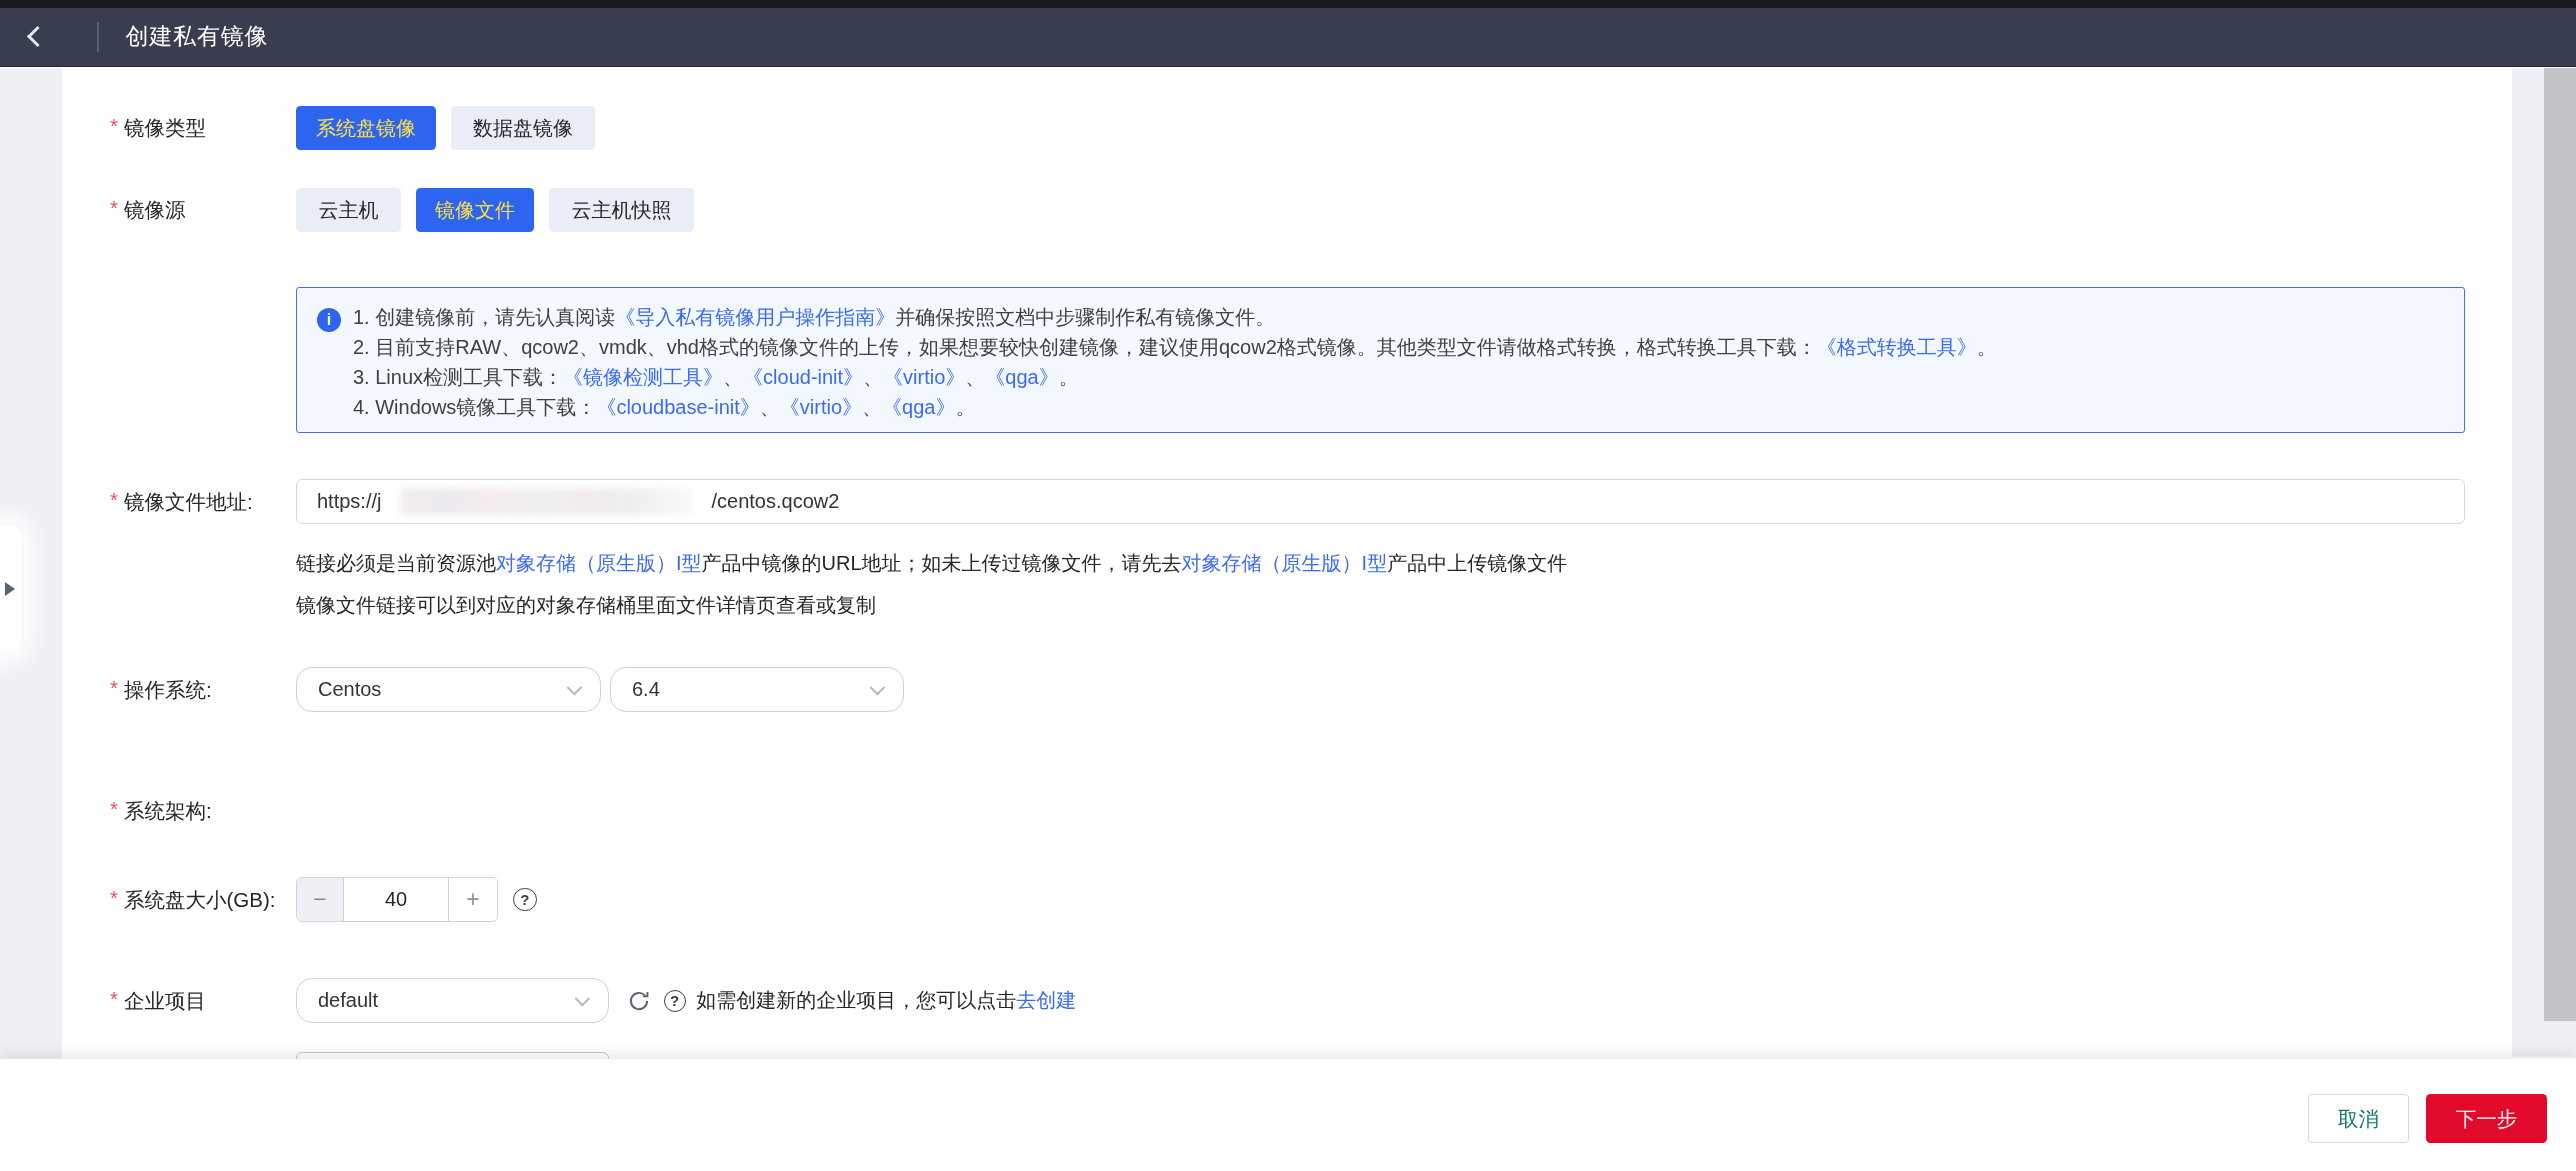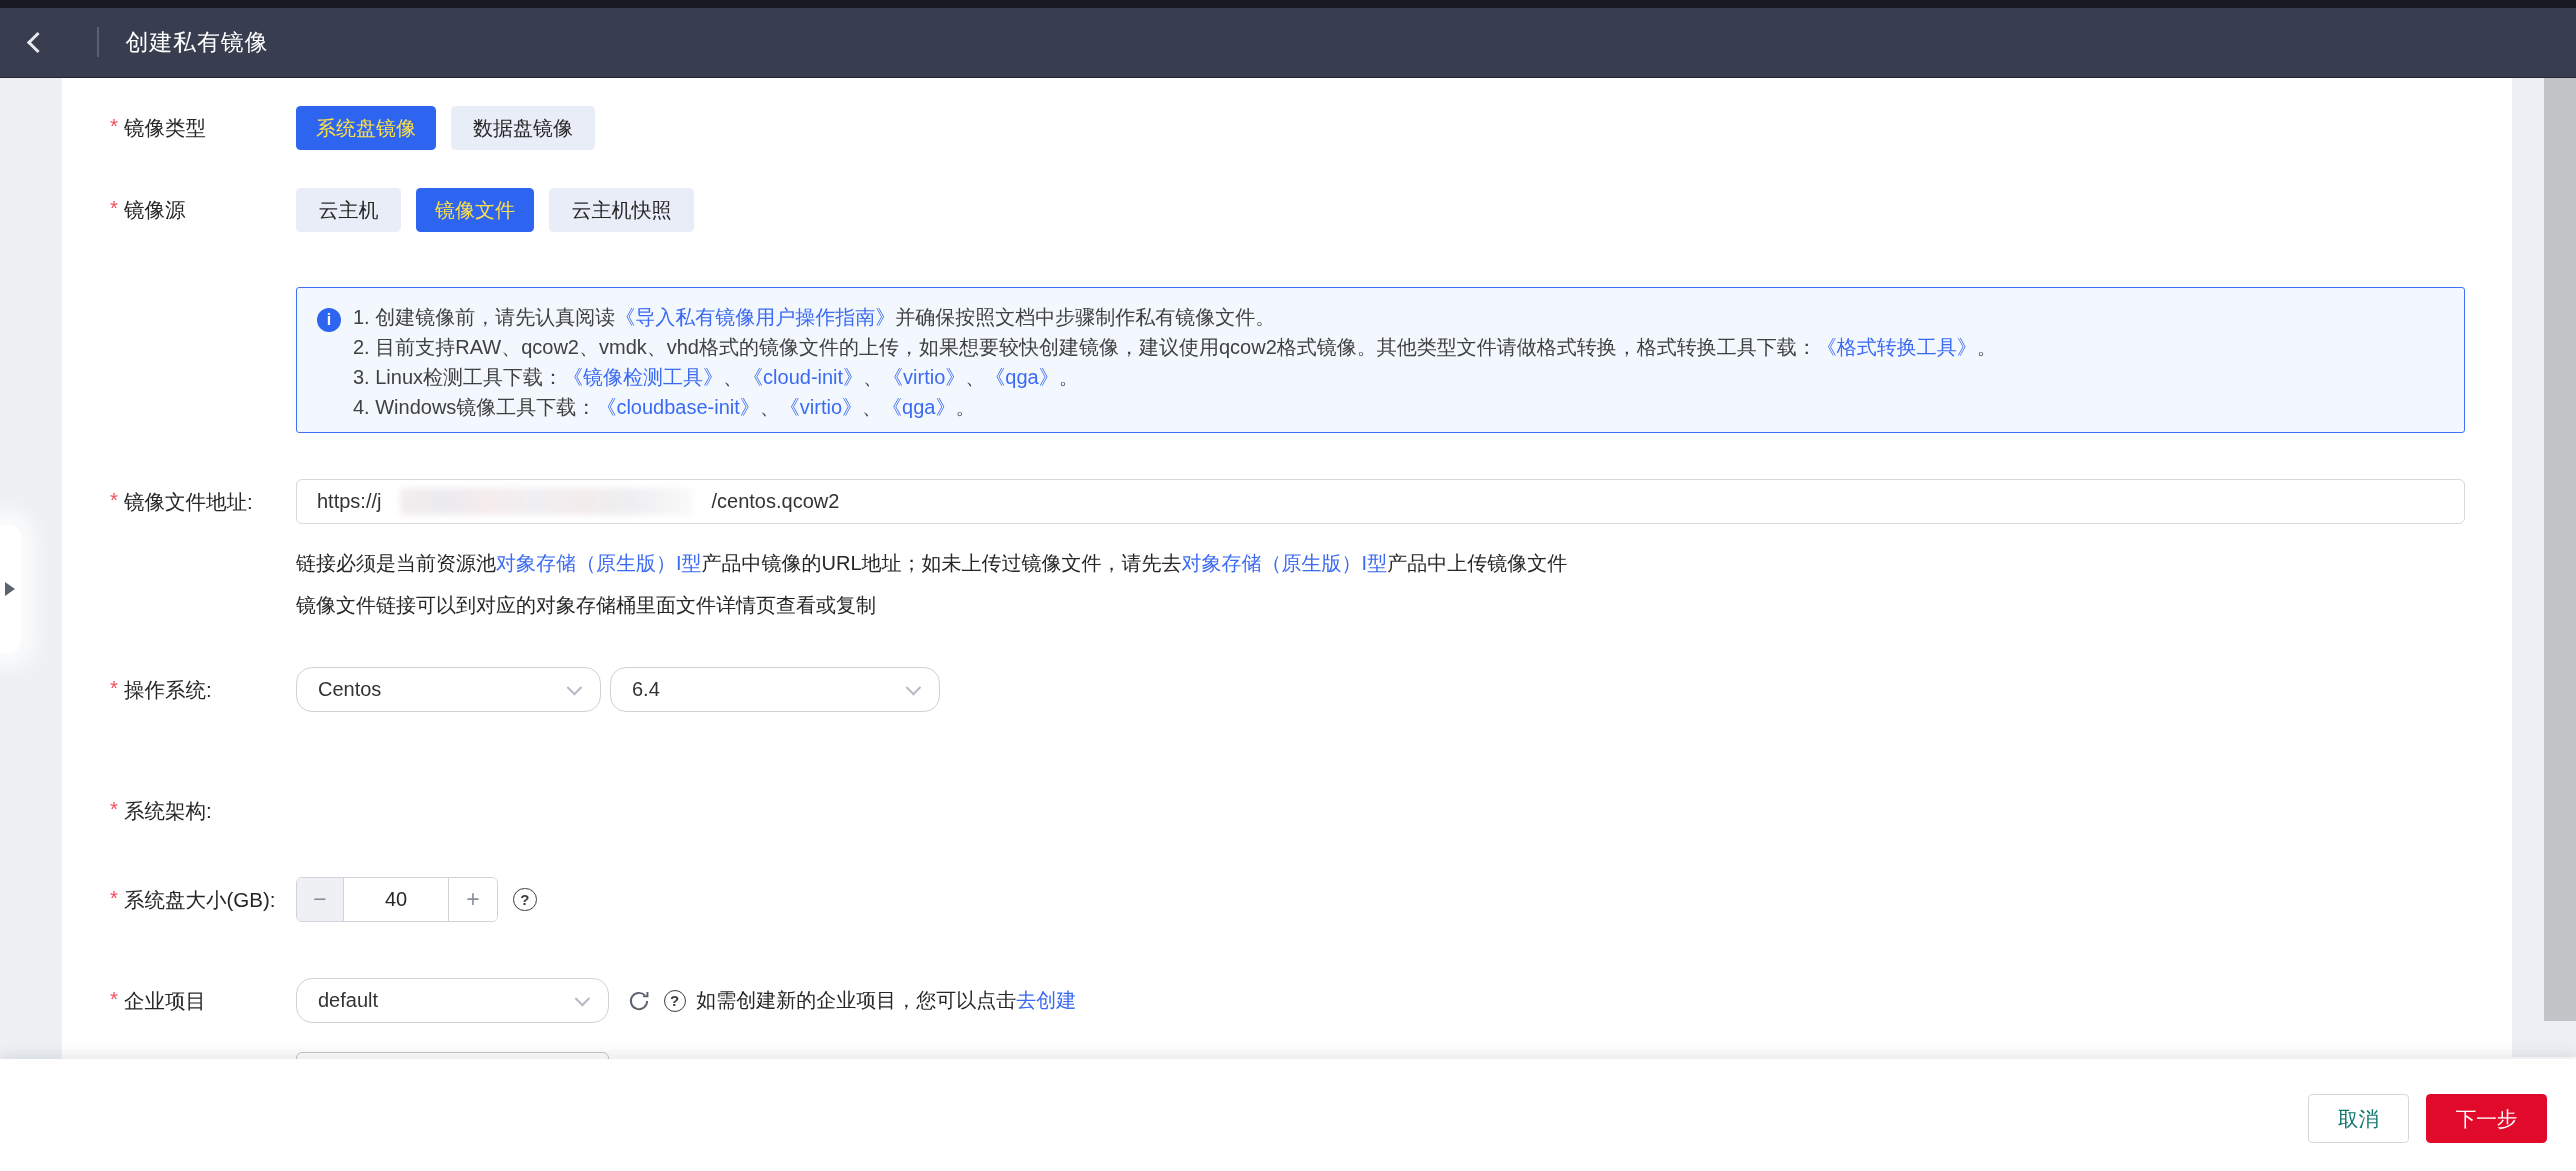--- a/index.html
+++ b/index.html
@@ -2,21 +2,21 @@
 <html style="font-size:12px"><head>
 <meta charset="utf-8">
 <style>
   * { margin:0; padding:0; box-sizing:border-box; }
   html,body { background:#fff; }
   body { font-family:"Liberation Sans","DejaVu Sans",sans-serif; }
   .page { position:relative; width:2576px; height:1171px; background:#fff; overflow:hidden; }
 
   
   .topline { position:absolute; left:0; top:0; width:2576px; height:7.6px; background:#171a21; z-index:30; }
-  .hdr { position:absolute; left:0; top:7.6px; width:2576px; height:70px; background:#383e4f;
+  .hdr { position:absolute; left:0; top:7.6px; width:2576px; height:59px; background:#383e4f;
          border-bottom:1.5px solid #23262f; display:flex; align-items:center; z-index:30; }
   .back { width:68px; height:59px; display:flex; align-items:center; justify-content:center; cursor:pointer; }
   .back-ic { width:15px; height:15px; border-left:3px solid #e8eaef; border-bottom:3px solid #e8eaef;
              transform:rotate(45deg); margin-left:6px; }
   .hdr-div { width:1.5px; height:30px; background:#5a6072; margin:0 0 0 29px; }
   .hdr-title { color:#ffffff; font-size:23px; font-weight:500; margin-left:27px; letter-spacing:0.8px; }
 
   
   .left-strip { position:absolute; left:0; top:68px; width:62px; height:991px; background:#eef0f4; }
   .expand-tab { position:absolute; left:0; top:457px; width:20.5px; height:128px; background:#ffffff;
@@ -52,21 +52,21 @@
          padding:0 20px; font-size:20px; color:#333; cursor:text;gap:17px; }
   .redact { display:inline-block; width:293px; height:27px; margin:0 1.5px; border-radius:2.3px;
             background:linear-gradient(90deg,#f4eded 0%,#ebebef 15%,#f6ecec 30%,#efeff2 45%,#f4ecec 62%,#eeeef1 78%,#fafafa 100%);
             filter:blur(3px); }
   .help-line { position:absolute; left:296px; font-size:20px; color:#262626; white-space:nowrap; }
 
   
   .dd { height:45px; border:1.5px solid #cfd2d9; border-radius:16px; background:#fff;
         display:flex; align-items:center; padding:0 21px; font-size:20px; color:#333;
         position:relative; cursor:pointer; }
-  .w402{width:305px} .w398{width:330px} .w412{width:313px}
+  .w402{width:305px} .w398{width:294px} .w412{width:313px}
   .chev { position:absolute; right:20px; top:13.7px; width:11.4px; height:11.4px;
           border-left:2.3px solid #b6bac4; border-bottom:2.3px solid #b6bac4; transform:rotate(-45deg); }
 
   
   .stepper { display:flex; width:202px; height:45px; border:1.5px solid #cfd3da; border-radius:6px;
              overflow:hidden; background:#fff; }
   .step-minus { width:47px; background:#eef0f3; border-right:1.5px solid #cfd3da; color:#8a8f99;
                 font-size:23px; display:flex; align-items:center; justify-content:center; cursor:pointer; }
   .step-val { flex:1; display:flex; align-items:center; justify-content:center; font-size:20px; color:#262626; }
   .step-plus { width:49px; background:#fff; border-left:1.5px solid #cfd3da; color:#8a8f99;

